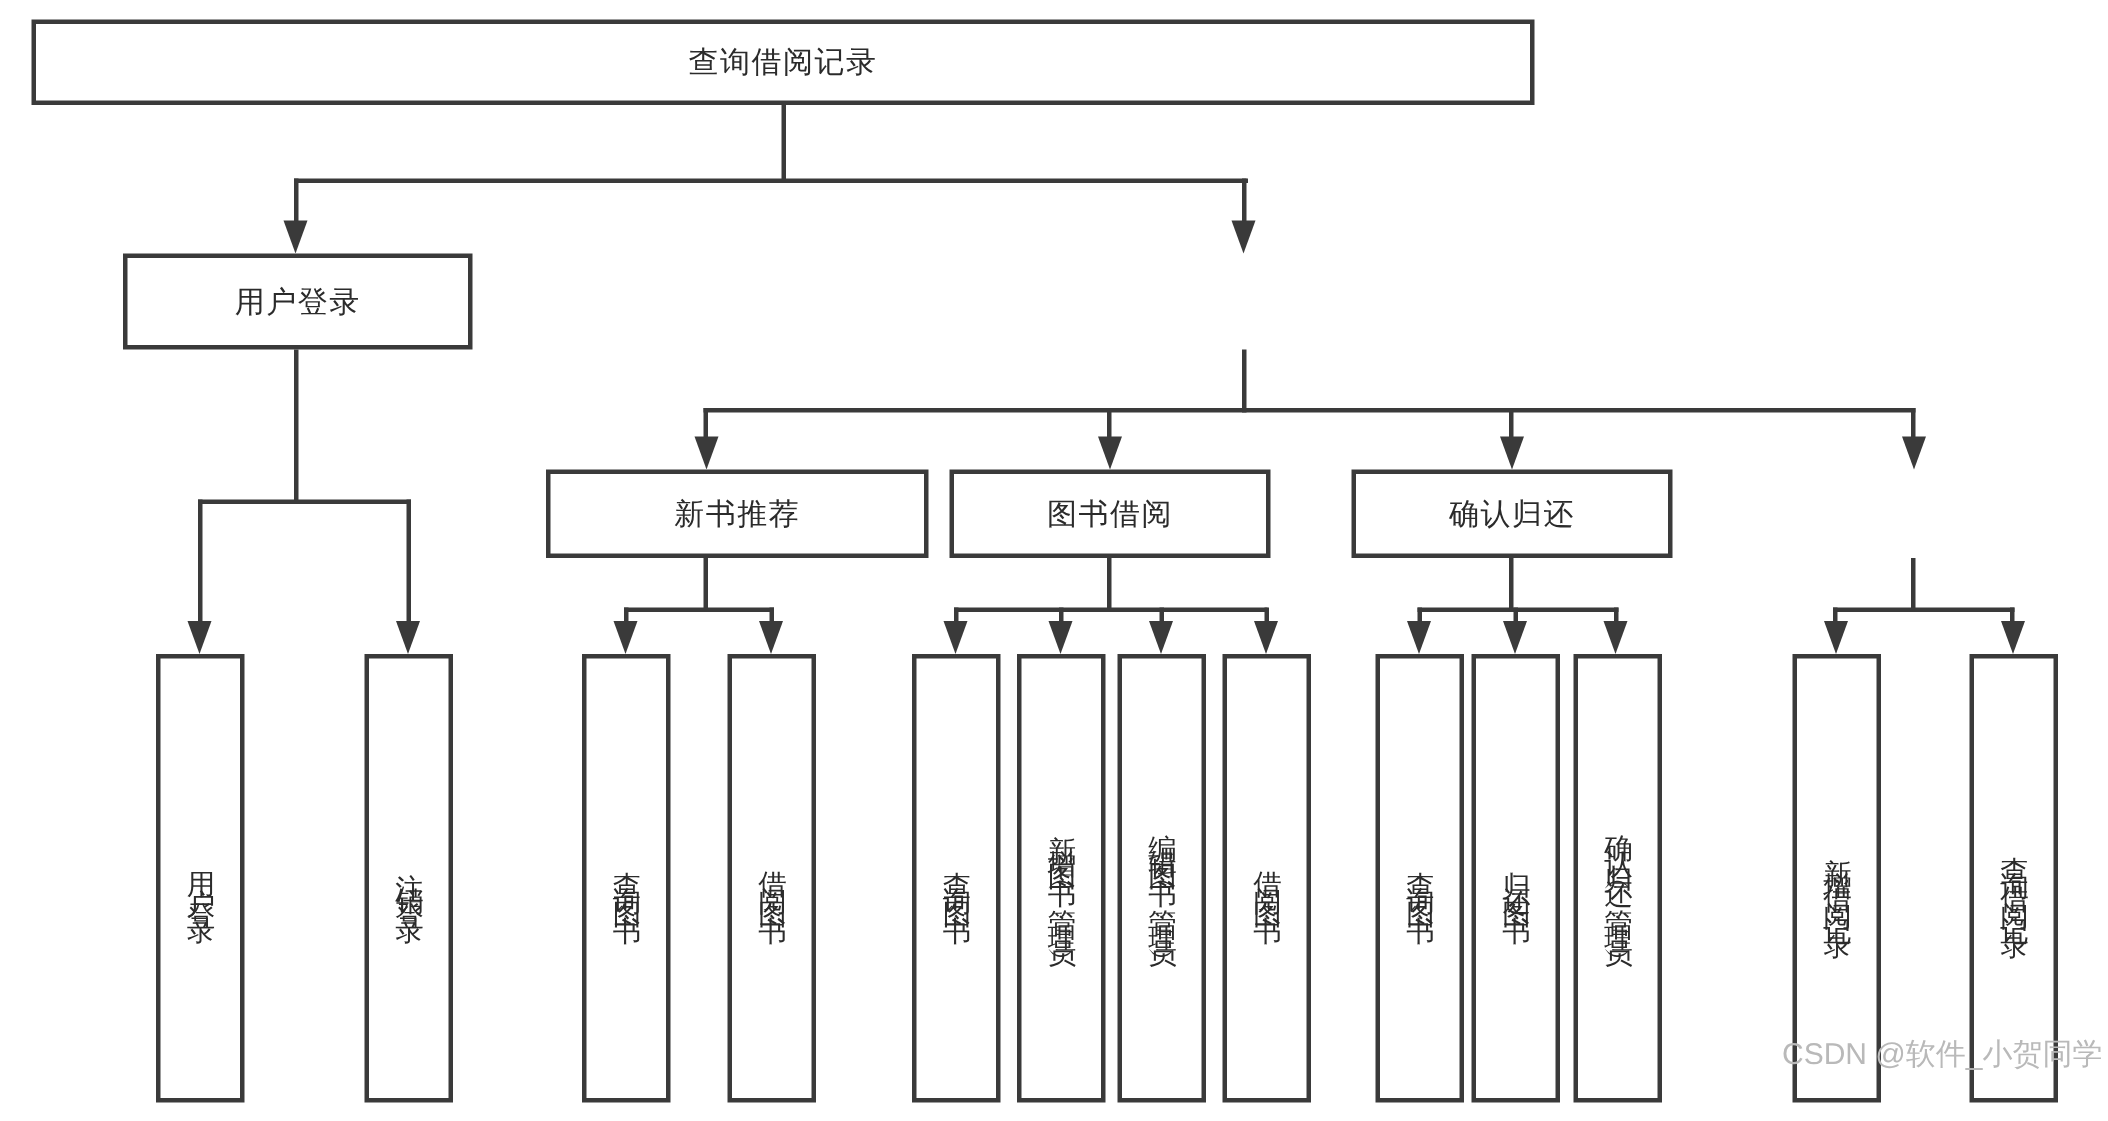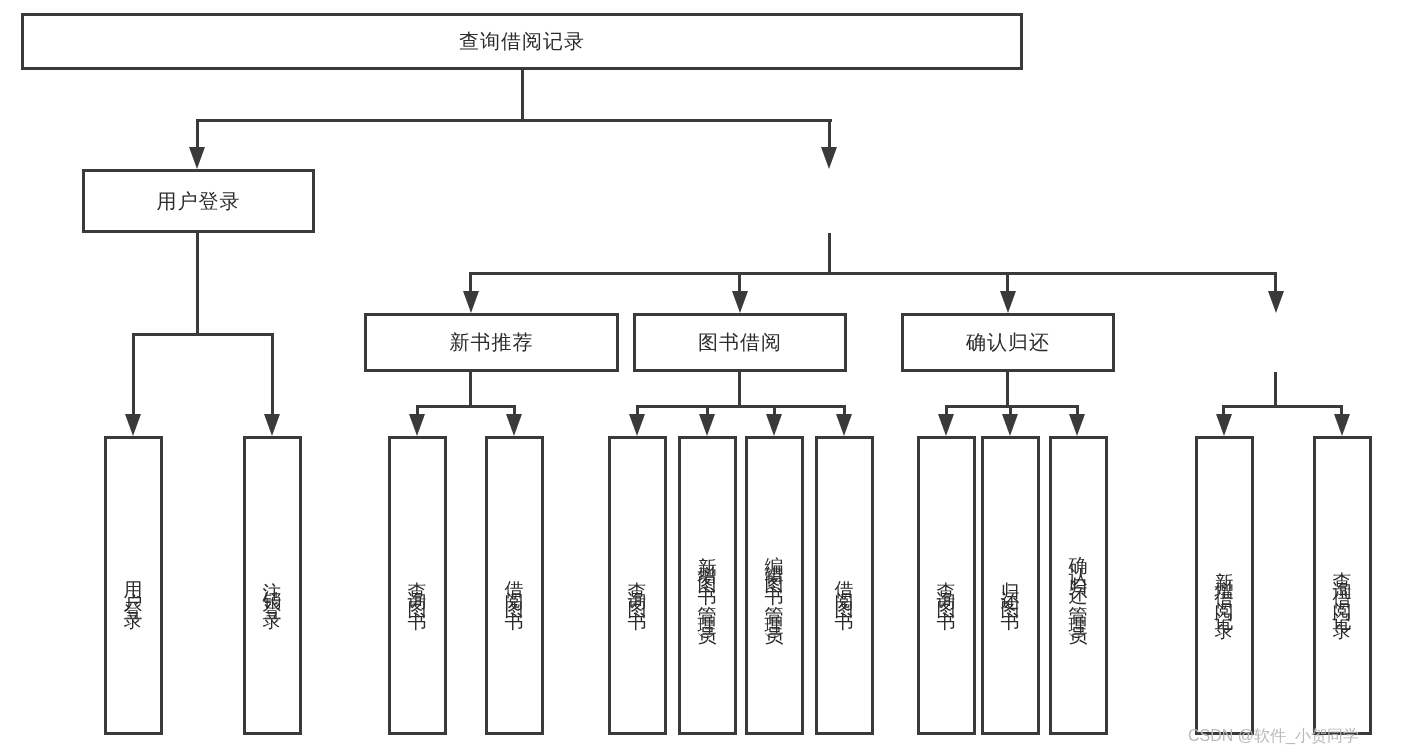--- a/index.html
+++ b/index.html
@@ -44,22 +44,22 @@
   .hline{height:3px;}
   .arrow{
     position:absolute;
     width:0;height:0;
     border-left:8px solid transparent;
     border-right:8px solid transparent;
     border-top:22px solid var(--line);
   }
   .watermark{
     position:absolute;
-    left:1188px;top:726px;
-    font-size:16px;
+    left:1188px;top:689px;
+    font-size:20px;
     color:var(--watermark);
     z-index:5;
     white-space:nowrap;
   }
 </style>
 </head>
 <body>
 
 <div id="canvas">
 

